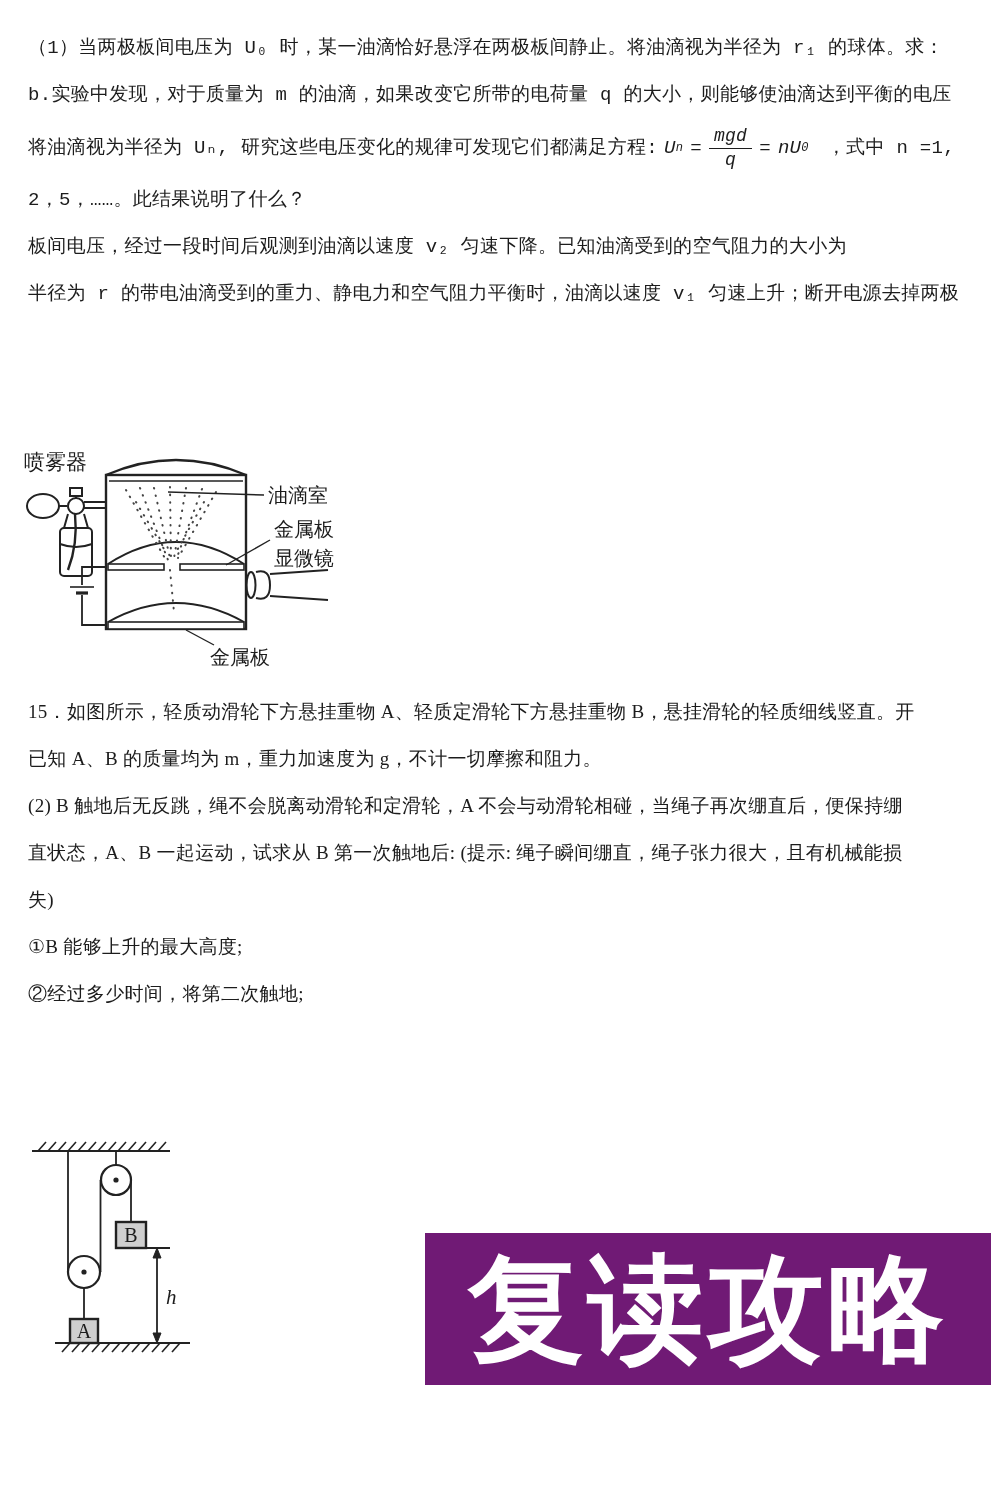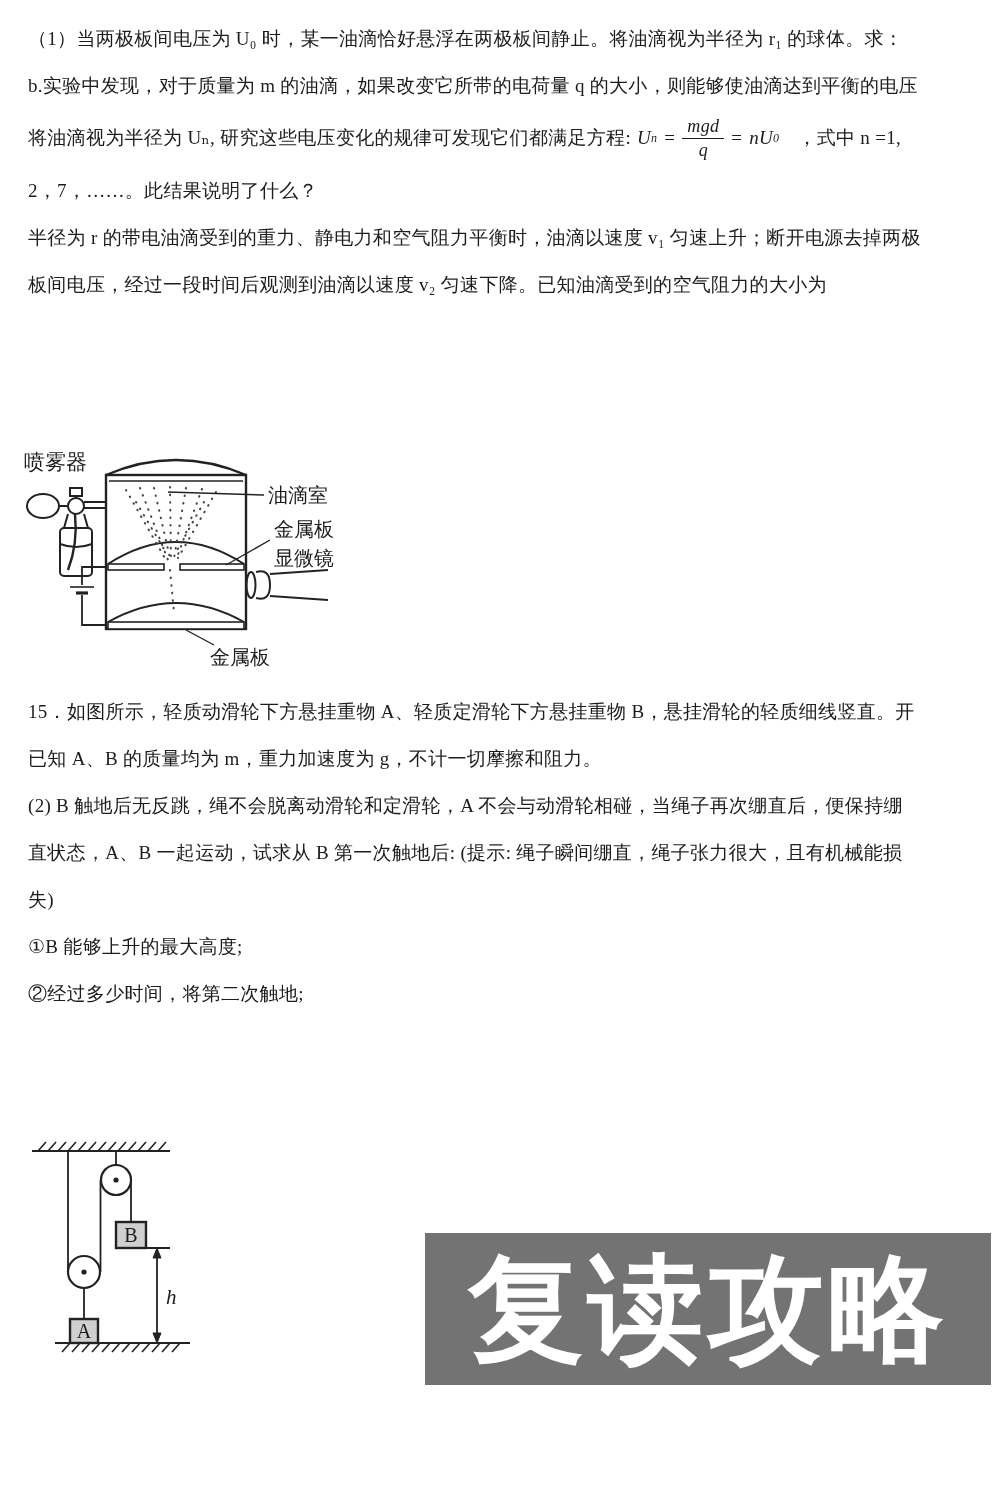--- a/index.html
+++ b/index.html
@@ -31,44 +31,44 @@
     display:flex; align-items:center; justify-content:center;
   }
   .banner-text {
     font-family:"Liberation Sans","DejaVu Sans",sans-serif;
     font-weight:900; font-size:116px; letter-spacing:4px; line-height:1;
   }
 </style>
 </head>
 <body style="background: rgb(255, 255, 255); color: rgb(28, 28, 28);">
 
-<div class="textblock" style="top:15px;">
+<div class="textblock" style="top:25px;font-family:Liberation Mono, monospace;">
   <div class="line">（1）当两极板间电压为 U₀ 时，某一油滴恰好悬浮在两极板间静止。将油滴视为半径为 r₁ 的球体。求：</div>
   <div class="line">b.实验中发现，对于质量为 m 的油滴，如果改变它所带的电荷量 q 的大小，则能够使油滴达到平衡的电压</div>
 
   <div class="line tall">
     <span>将油滴视为半径为 Uₙ,  研究这些电压变化的规律可发现它们都满足方程:</span>
     <span class="formula">
       <span>U</span>
         <sub>n</sub>
       <span class="op">=</span>
       <span class="frac">
         <span class="num">mgd</span>
         <span class="den">q</span>
       </span>
       <span class="op">=</span>
       <span>nU</span>
         <sub>0</sub>
     </span>
     <span class="after-formula">，式中 n =1,</span>
   </div>
 
-  <div class="line">2，7，……。此结果说明了什么？</div>
+  <div class="line">2，5，……。此结果说明了什么？</div>
+  <div class="line">板间电压，经过一段时间后观测到油滴以速度 v₂ 匀速下降。已知油滴受到的空气阻力的大小为</div>
   <div class="line">半径为 r 的带电油滴受到的重力、静电力和空气阻力平衡时，油滴以速度 v₁ 匀速上升；断开电源去掉两极</div>
-  <div class="line">板间电压，经过一段时间后观测到油滴以速度 v₂ 匀速下降。已知油滴受到的空气阻力的大小为</div>
 </div>
 
 <svg style="position:absolute; left:18px; top:444px;" width="345" height="238" viewBox="0 0 345 238">
 
   <g fill="none" stroke="#222" stroke-width="2.4">
     <path d="M88,31 Q158,1 228,31"></path>
     <rect x="88" y="31" width="140" height="154"></rect>
     <line x1="91" y1="37" x2="225" y2="37" stroke-width="1.4"></line>
   </g>
 
@@ -216,15 +216,15 @@
       <line x1="102" y1="216" x2="110" y2="207"></line>
         <line x1="112" y1="216" x2="120" y2="207"></line>
       <line x1="122" y1="216" x2="130" y2="207"></line>
         <line x1="132" y1="216" x2="140" y2="207"></line>
       <line x1="142" y1="216" x2="150" y2="207"></line>
         <line x1="152" y1="216" x2="160" y2="207"></line>
     </g>
   </g>
 </svg>
 
-<div class="banner" style="background: #737373; color: rgb(255, 255, 255);">
+<div class="banner" style="background: #701a75; color: rgb(255, 255, 255);">
   <span class="banner-text">复读攻略</span>
 </div>
 
 </body></html>

